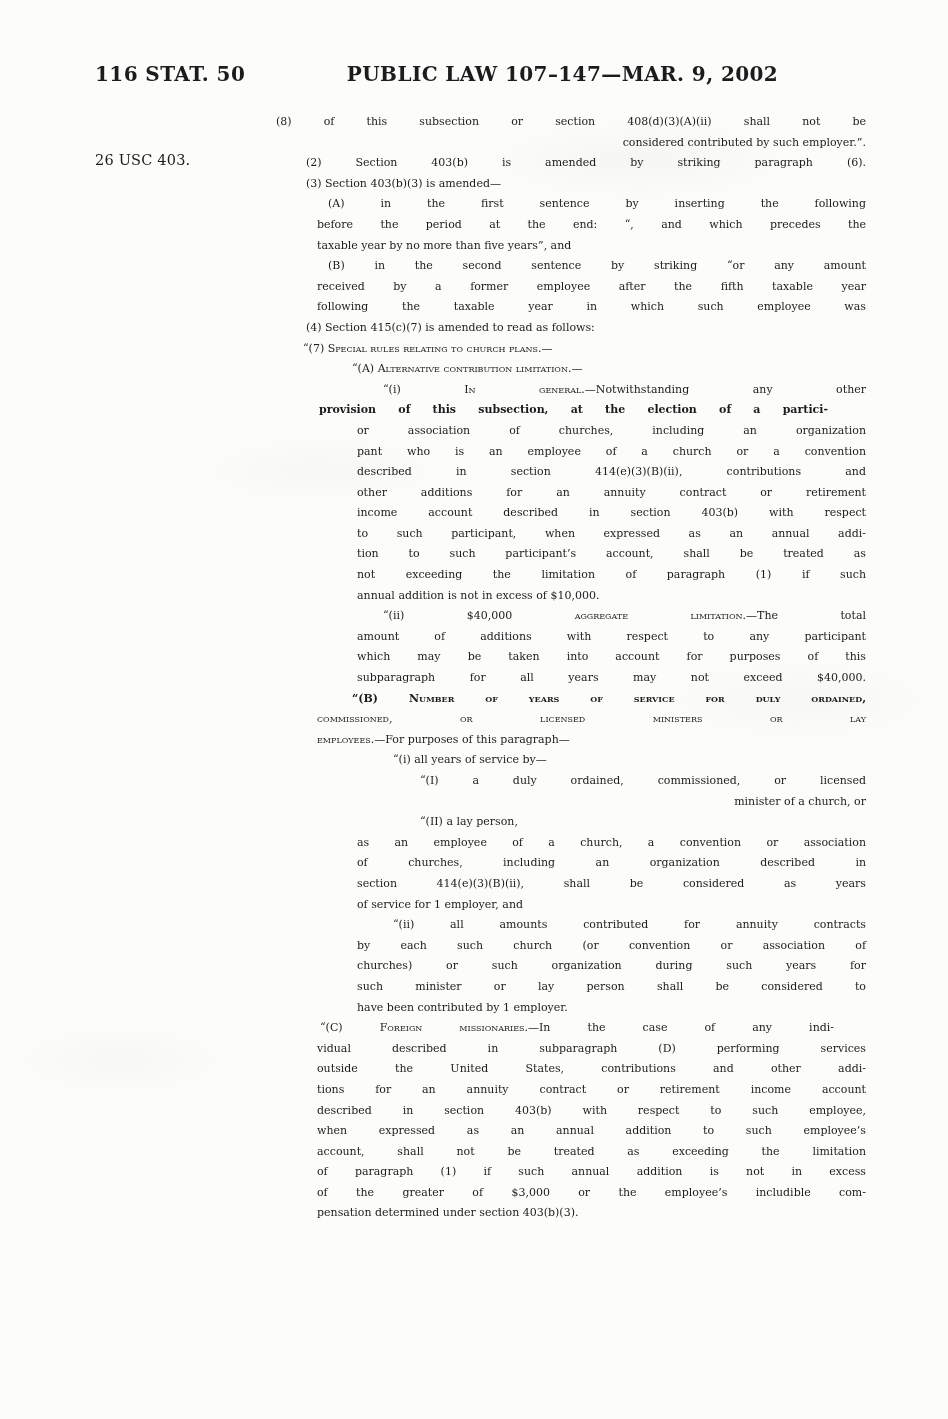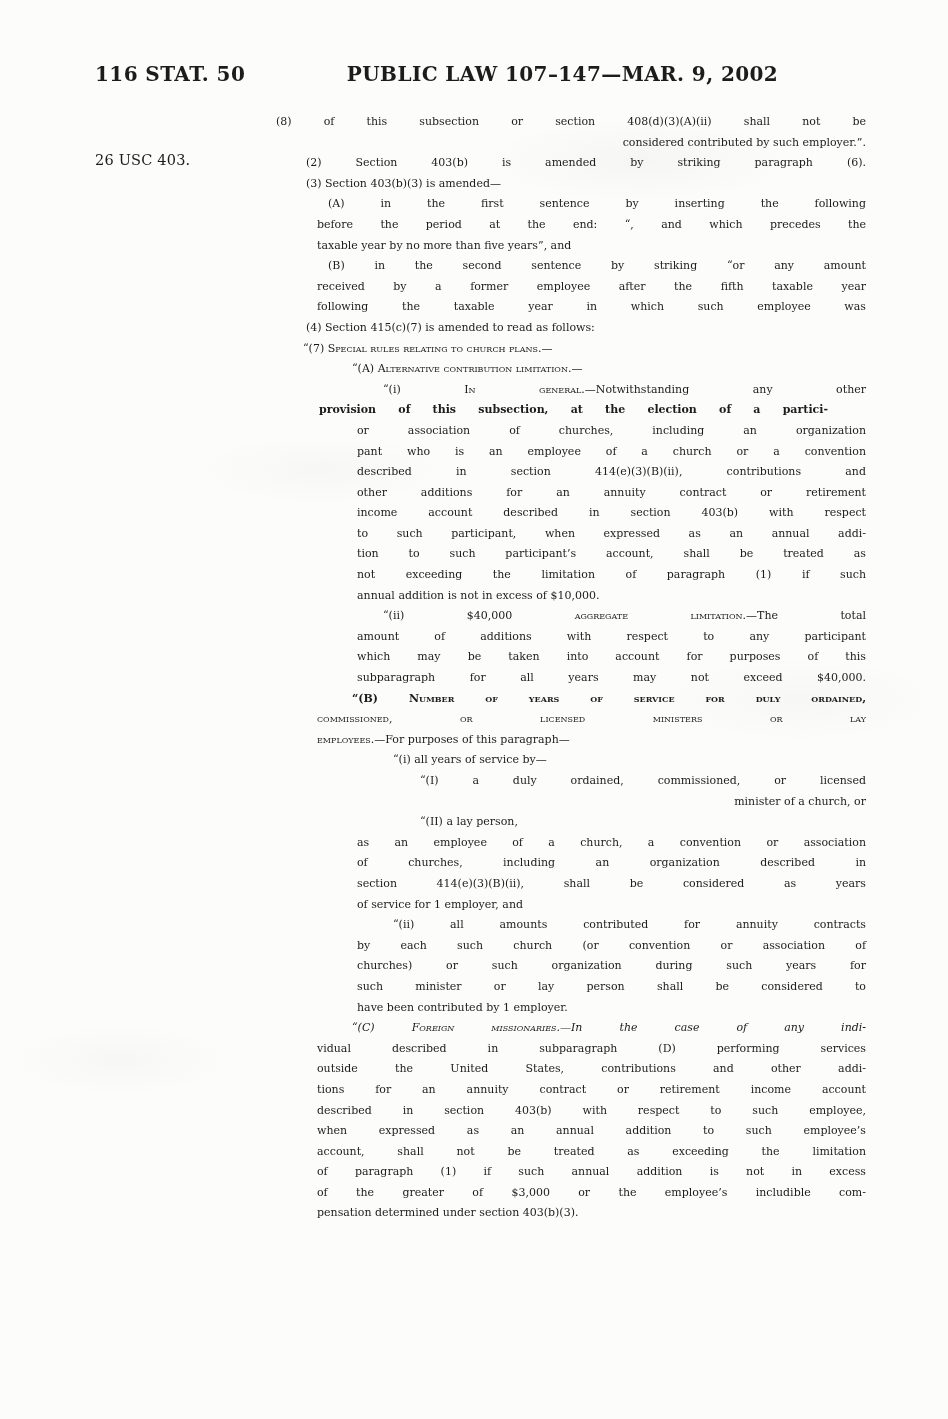--- a/index.html
+++ b/index.html
@@ -93,21 +93,21 @@
       <div class="line" style="margin-left: 148px; width: 446px;"><span>“(II) a lay person,</span></div>
       <div class="line just" style="margin-left: 85px; width: 509px;"><span>as an employee of a church, a convention or association</span></div>
       <div class="line just" style="margin-left: 85px; width: 509px;"><span>of churches, including an organization described in</span></div>
       <div class="line just" style="margin-left: 85px; width: 509px;"><span>section 414(e)(3)(B)(ii), shall be considered as years</span></div>
       <div class="line" style="margin-left: 85px; width: 509px;"><span>of service for 1 employer, and</span></div>
       <div class="line just" style="margin-left: 121px; width: 473px;"><span>“(ii) all amounts contributed for annuity contracts</span></div>
       <div class="line just" style="margin-left: 85px; width: 509px;"><span>by each such church (or convention or association of</span></div>
       <div class="line just" style="margin-left: 85px; width: 509px;"><span>churches) or such organization during such years for</span></div>
       <div class="line just" style="margin-left: 85px; width: 509px;"><span>such minister or lay person shall be considered to</span></div>
       <div class="line" style="margin-left: 85px; width: 509px;"><span>have been contributed by 1 employer.</span></div>
-      <div class="line just" style="margin-left: 80px; width: 514px; font-style: italic;"><span>“(C) </span><span class="sc">Foreign missionaries.—</span><span>In the case of any indi-</span></div>
+      <div class="line just" style="margin-left: 48px; width: 514px;"><span>“(C) </span><span class="sc">Foreign missionaries.—</span><span>In the case of any indi-</span></div>
       <div class="line just" style="margin-left: 45px; width: 549px;"><span>vidual described in subparagraph (D) performing services</span></div>
       <div class="line just" style="margin-left: 45px; width: 549px;"><span>outside the United States, contributions and other addi-</span></div>
       <div class="line just" style="margin-left: 45px; width: 549px;"><span>tions for an annuity contract or retirement income account</span></div>
       <div class="line just" style="margin-left: 45px; width: 549px;"><span>described in section 403(b) with respect to such employee,</span></div>
       <div class="line just" style="margin-left: 45px; width: 549px;"><span>when expressed as an annual addition to such employee’s</span></div>
       <div class="line just" style="margin-left: 45px; width: 549px;"><span>account, shall not be treated as exceeding the limitation</span></div>
       <div class="line just" style="margin-left: 45px; width: 549px;"><span>of paragraph (1) if such annual addition is not in excess</span></div>
       <div class="line just" style="margin-left: 45px; width: 549px;"><span>of the greater of $3,000 or the employee’s includible com-</span></div>
       <div class="line" style="margin-left: 45px; width: 549px;"><span>pensation determined under section 403(b)(3).</span></div>
     </div>

